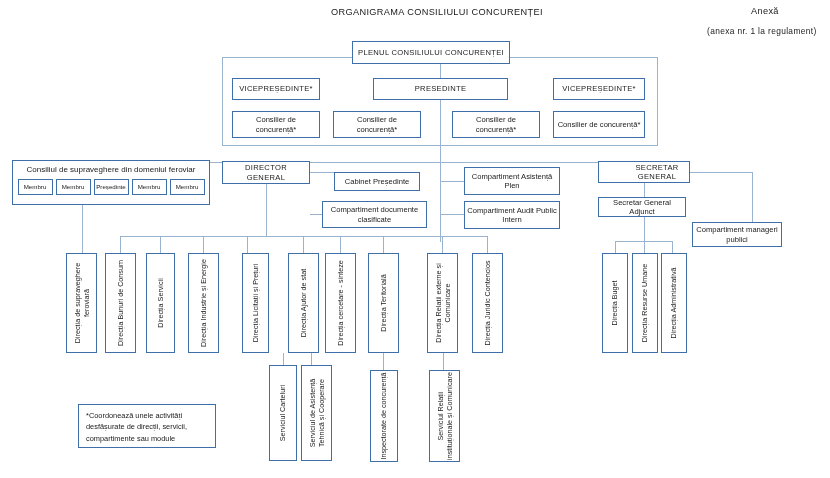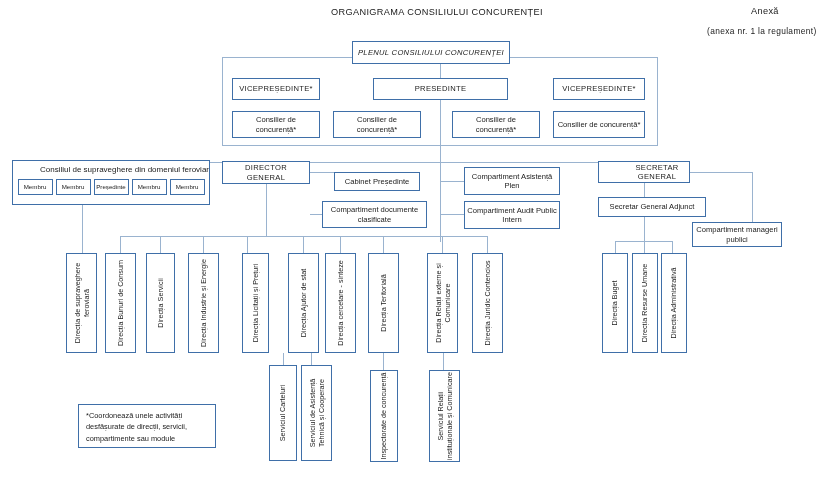--- a/index.html
+++ b/index.html
@@ -82,21 +82,21 @@
 </style>
 </head>
 <body style="background: rgb(255, 255, 255); color: rgb(26, 26, 26);">
 
 <div id="canvas">
 
   <div class="ttl" style="left:331px; top:7px;">ORGANIGRAMA CONSILIULUI CONCURENȚEI</div>
   <div class="ttl" style="left:707px; top:6px;margin-left:44px;">Anexă</div>
   <div class="ttl" style="left:707px; top:26px; font-size:8.4px;">(anexa nr. 1 la regulament)</div>
 
-  <div class="box caps" style="left: 352px; top: 41px; width: 158px; height: 23px; border-color: rgb(63, 111, 168); font-style: italic;">PLENUL CONSILIULUI CONCURENȚEI</div>
+  <div class="box caps" style="left: 352px; top: 41px; width: 158px; height: 23px; border-color: rgb(63, 111, 168);">PLENUL CONSILIULUI CONCURENȚEI</div>
 
   <div class="frame" style="left: 222px; top: 57px; width: 436px; height: 89px; border-color: rgb(154, 179, 207);"></div>
 
   <div class="ln lh" style="left: 222px; top: 57px; width: 130px; background: rgb(154, 179, 207);"></div>
   <div class="ln lh" style="left: 510px; top: 57px; width: 148px; background: rgb(154, 179, 207);"></div>
 
   <div class="ln lv" style="left: 440px; top: 64px; height: 14px; background: rgb(154, 179, 207);"></div>
 
   <div class="box caps" style="left: 232px; top: 78px; width: 88px; height: 22px; border-color: rgb(63, 111, 168);">VICEPREȘEDINTE*</div>
   <div class="box caps" style="left: 373px; top: 78px; width: 135px; height: 22px; border-color: rgb(63, 111, 168);">PRESEDINTE</div>
@@ -105,21 +105,21 @@
   <div class="box" style="left: 232px; top: 111px; width: 88px; height: 27px; border-color: rgb(63, 111, 168);">Consilier de concurență*</div>
   <div class="box" style="left: 333px; top: 111px; width: 88px; height: 27px; border-color: rgb(63, 111, 168);">Consilier de concurență*</div>
   <div class="box" style="left: 452px; top: 111px; width: 88px; height: 27px; border-color: rgb(63, 111, 168);">Consilier de concurență*</div>
   <div class="box" style="left: 553px; top: 111px; width: 92px; height: 27px; border-color: rgb(63, 111, 168);">Consilier de concurență*</div>
 
   <div class="ln lv" style="left: 440px; top: 100px; height: 62px; background: rgb(154, 179, 207);"></div>
 
   <div class="ln lh" style="left: 86px; top: 162px; width: 604px; background: rgb(154, 179, 207);"></div>
 
   <div class="box" style="left: 12px; top: 160px; width: 198px; height: 45px; display: block; padding: 0px; border-color: rgb(63, 111, 168);">
-    <div style="font-size:8px; text-align:right; padding-top:4px;">Consiliul de supraveghere din domeniul feroviar</div>
+    <div style="font-size:8px; text-align:center; padding-top:4px;">Consiliul de supraveghere din domeniul feroviar</div>
     <div style="display:flex; gap:3px; justify-content:center; margin-top:4px;">
       <div class="box thin" style="position: relative; left: auto; top: auto; width: 35px; height: 16px; font-size: 6.2px; border-color: rgb(63, 111, 168);">Membru</div>
       <div class="box thin" style="position: relative; left: auto; top: auto; width: 35px; height: 16px; font-size: 6.2px; border-color: rgb(63, 111, 168);">Membru</div>
       <div class="box thin" style="position: relative; left: auto; top: auto; width: 35px; height: 16px; font-size: 6.2px; border-color: rgb(63, 111, 168);">Președinte</div>
       <div class="box thin" style="position: relative; left: auto; top: auto; width: 35px; height: 16px; font-size: 6.2px; border-color: rgb(63, 111, 168);">Membru</div>
       <div class="box thin" style="position: relative; left: auto; top: auto; width: 35px; height: 16px; font-size: 6.2px; border-color: rgb(63, 111, 168);">Membru</div>
     </div>
   </div>
 
   <div class="ln lv" style="left: 82px; top: 205px; height: 48px; background: rgb(154, 179, 207);"></div>
@@ -135,21 +135,21 @@
 
   <div class="ln lh" style="left: 440px; top: 181px; width: 24px; background: rgb(154, 179, 207);"></div>
   <div class="box" style="left: 464px; top: 167px; width: 96px; height: 28px; border-color: rgb(63, 111, 168);">Compartiment Asistență Plen</div>
 
   <div class="ln lh" style="left: 440px; top: 214px; width: 24px; background: rgb(154, 179, 207);"></div>
   <div class="box" style="left: 464px; top: 201px; width: 96px; height: 28px; border-color: rgb(63, 111, 168);">Compartiment Audit Public Intern</div>
   <div class="ln lv" style="left: 440px; top: 162px; height: 80px; background: rgb(154, 179, 207);"></div>
 
   <div class="box caps" style="left: 598px; top: 161px; width: 92px; height: 22px; border-color: rgb(63, 111, 168); padding-left: 28px;">SECRETAR GENERAL</div>
   <div class="ln lv" style="left: 644px; top: 183px; height: 14px; background: rgb(154, 179, 207);"></div>
-  <div class="box" style="left: 598px; top: 197px; width: 108px; height: 20px; border-color: rgb(63, 111, 168);">Secretar General Adjunct</div>
+  <div class="box" style="left: 598px; top: 197px; width: 88px; height: 20px; border-color: rgb(63, 111, 168);">Secretar General Adjunct</div>
 
   <div class="ln lh" style="left: 690px; top: 172px; width: 62px; background: rgb(154, 179, 207);"></div>
   <div class="ln lv" style="left: 752px; top: 172px; height: 50px; background: rgb(154, 179, 207);"></div>
   <div class="box" style="left: 692px; top: 222px; width: 90px; height: 25px; border-color: rgb(63, 111, 168);">Compartiment manageri publici</div>
 
   <div class="ln lv" style="left: 644px; top: 217px; height: 24px; background: rgb(154, 179, 207);"></div>
   <div class="ln lh" style="left: 615px; top: 241px; width: 58px; background: rgb(154, 179, 207);"></div>
   <div class="ln lv" style="left: 615px; top: 241px; height: 12px; background: rgb(154, 179, 207);"></div>
   <div class="ln lv" style="left: 644px; top: 241px; height: 12px; background: rgb(154, 179, 207);"></div>
   <div class="ln lv" style="left: 672px; top: 241px; height: 12px; background: rgb(154, 179, 207);"></div>

